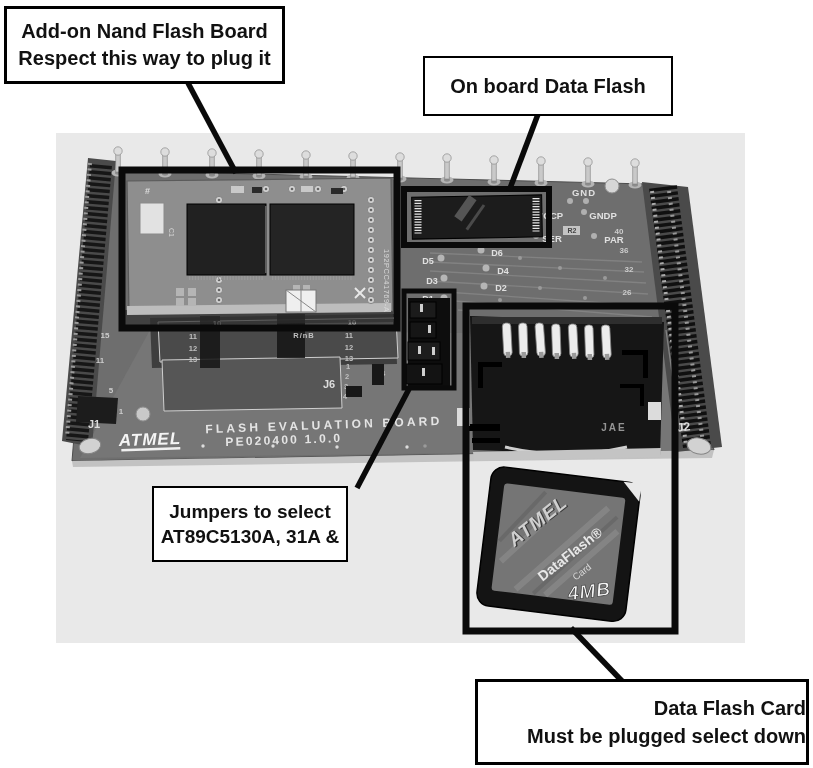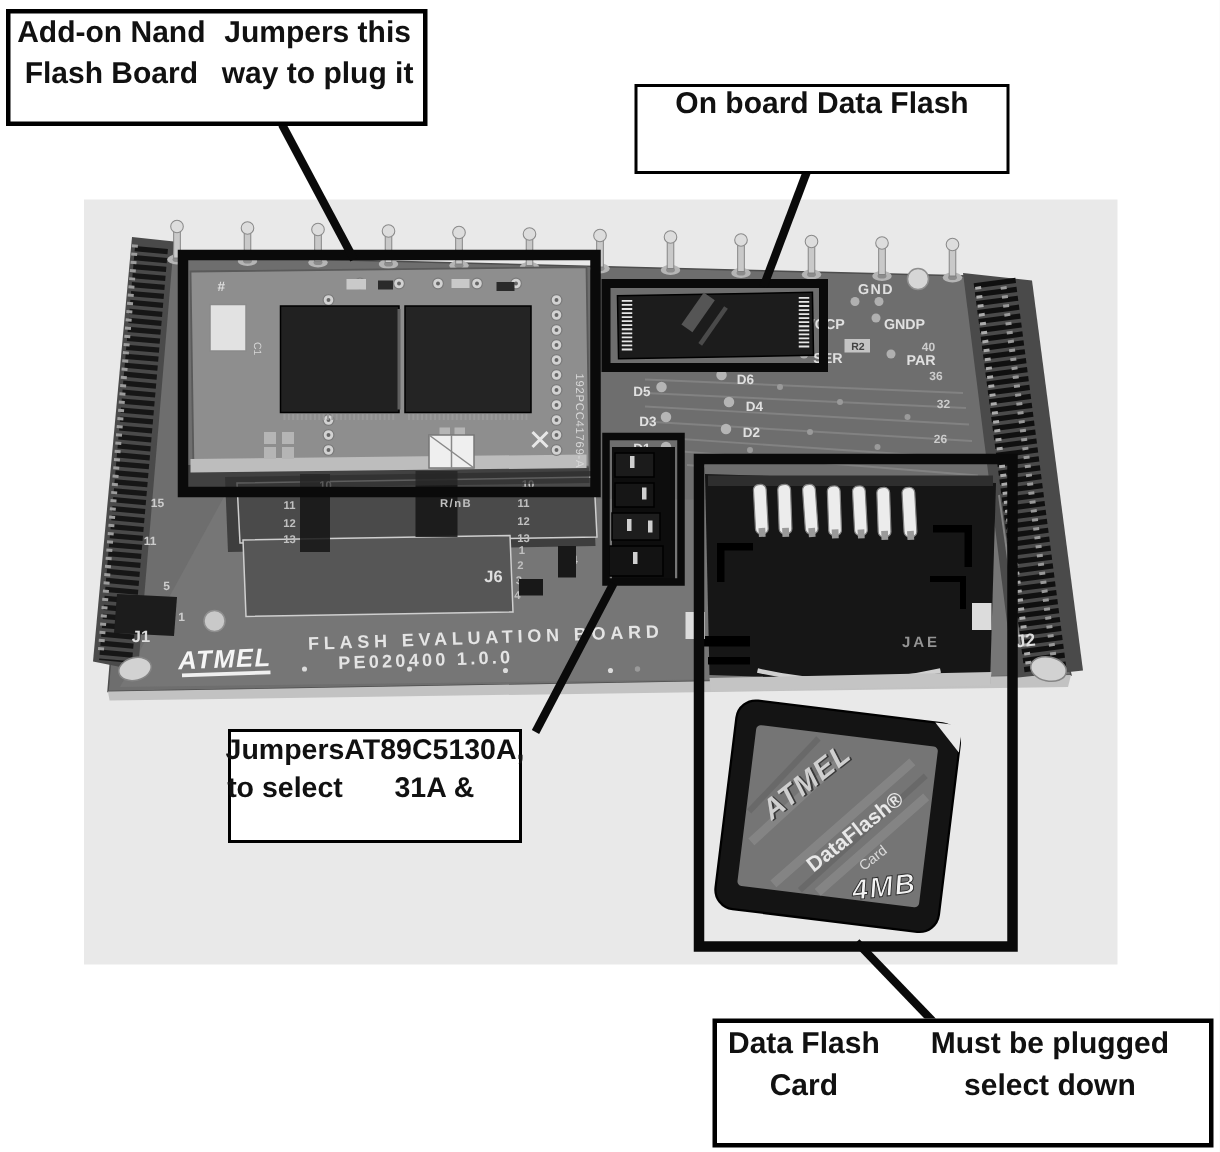--- a/index.html
+++ b/index.html
@@ -1,25 +1,25 @@
 <!DOCTYPE html>
 <html><head>
 <meta charset="utf-8">
 <style>
   html,body{margin:0;padding:0;background:#ffffff;}
   .page{position:relative;width:813px;height:768px;background:#ffffff;overflow:hidden;
         font-family:"Liberation Sans",sans-serif;}
   .photo-svg{position:absolute;left:0;top:0;}
   .callout{position:absolute;box-sizing:border-box;background:#ffffff;border:2px solid #000;
-           display:flex;flex-direction:row;justify-content:center;text-align:center;
+           display:flex;flex-direction:column;justify-content:center;text-align:center;
            font-weight:bold;color:#111;}
   .co-a{left:4px;top:6px;width:281px;height:78px;border-width:3px;font-size:20px;line-height:27px;}
   .co-b{left:423px;top:56px;width:250px;height:60px;font-size:20px;}
   .co-c{left:152px;top:486px;width:196px;height:76px;font-size:19px;line-height:25px;}
-  .co-d{left:475px;top:679px;width:334px;height:86px;border-width:3px;font-size:20px;line-height:28px;}
+  .co-d{left:475px;top:679px;width:334px;height:86px;border-width:3px;font-size:20px;line-height:28px;align-items:flex-end;}
   text{font-family:"Liberation Sans",sans-serif;}
 </style>
 </head>
 <body>
 
 <div class="page">
 
 <svg class="photo-svg" width="813" height="768" viewBox="0 0 813 768">
   <defs>
     <g id="pin">
@@ -368,21 +368,21 @@
   <g stroke="#0a0a0a" stroke-width="5.5">
     <line x1="188" y1="83" x2="236" y2="173"></line>
     <line x1="543" y1="101" x2="509" y2="191"></line>
     <line x1="409" y1="389" x2="357" y2="488"></line>
     <line x1="571" y1="628" x2="622" y2="681"></line>
   </g>
 </svg>
 
 <div class="callout co-a">
   <div>Add-on Nand Flash Board</div>
-  <div>Jumpers this way to plug it</div>
+  <div>Respect this way to plug it</div>
 </div>
 
 <div class="callout co-b">
   <div>On board Data Flash</div>
 </div>
 
 <div class="callout co-c">
   <div>Jumpers to select</div>
   <div>AT89C5130A, 31A &amp;</div>
 </div>

